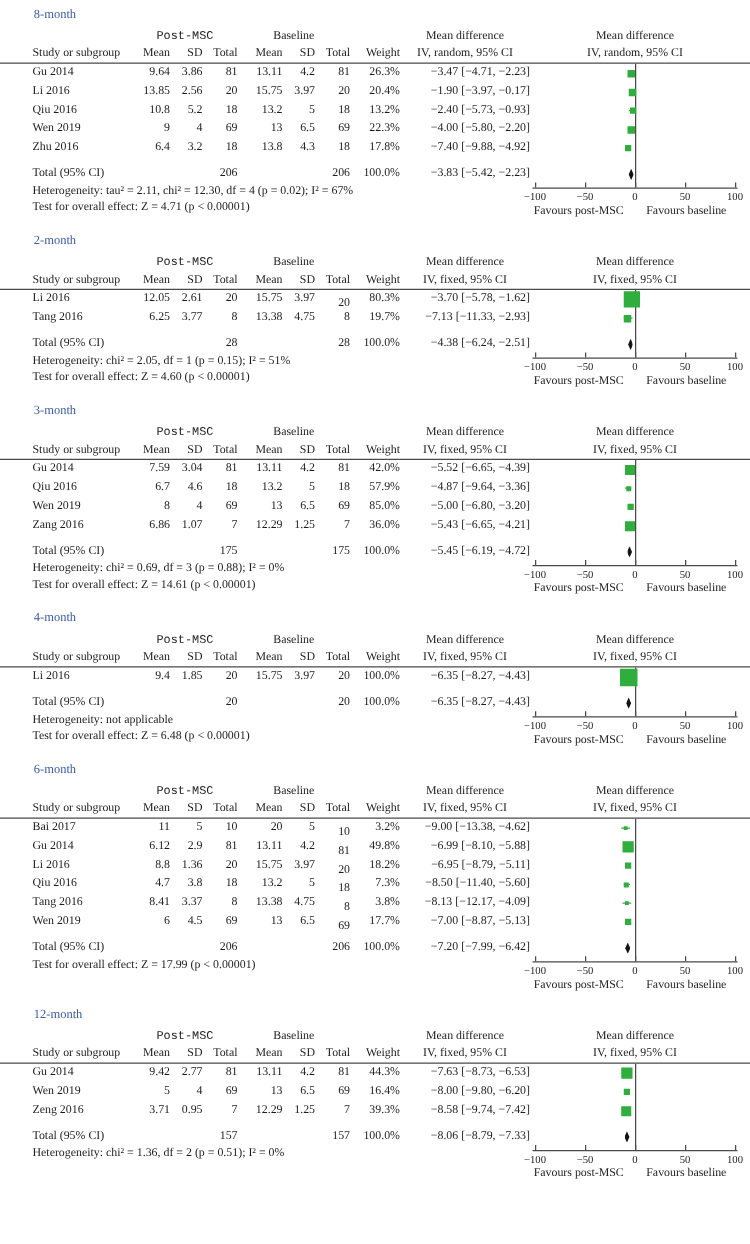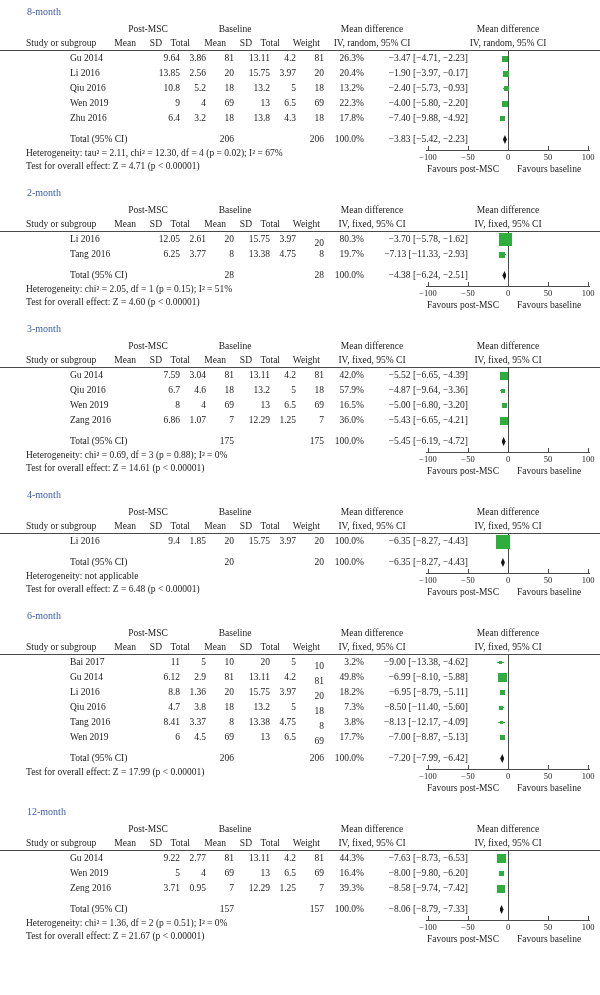--- a/index.html
+++ b/index.html
@@ -3,34 +3,34 @@
 <meta charset="utf-8">
 <style>
   html,body{margin:0;padding:0;background:#fff;}
   body{width:600px;font-family:"Liberation Serif","DejaVu Serif",serif;color:#1c1c1c;font-size:9.5px;}
   #page{width:600px;}
   .panel{margin:0 0 10px 0;}
   .ptitle{color:var(--blue,#3c5ba6);font-size:10px;margin:6px 0 5px 27px;}
   .hdr{display:flex;border-bottom:1.5px solid #4a4a4a;}
   .tbl{width:424px;box-sizing:border-box;padding-left:26px;flex:none;}
   .hrow{display:flex;height:14px;line-height:14px;white-space:nowrap;}
-  .trow{display:flex;height:15px;line-height:15px;white-space:nowrap;align-items:center;margin-left:44px;}
+  .trow{display:flex;height:15px;line-height:15px;white-space:nowrap;align-items:center;}
   .c{display:block;flex:none;}
   .c.study{width:80px;text-align:left;}
   .c.m1{width:30px;text-align:right;}
   .c.sd1{width:26px;text-align:right;}
   .c.t1{width:28px;text-align:right;}
   .c.m2{width:36px;text-align:right;}
   .c.sd2{width:26px;text-align:right;}
   .c.t2{width:28px;text-align:right;}
   .c.wt{width:40px;text-align:right;}
   .c.md{width:104px;text-align:right;}
   .c.md.ctr{text-align:center;}
   .grp{display:block;flex:none;text-align:center;}
-  .grp.g1{width:84px;}
+  .grp.g1{width:84px;font-family:Liberation Mono, monospace;}
   .grp.g2{width:90px;}
   .down{transform:translateY(4px);}
   .spacer6{height:6px;}
   .meta{height:13px;line-height:13px;white-space:nowrap;}
   .bodyrow{display:flex;}
   .phdr{width:176px;box-sizing:border-box;padding-right:8px;text-align:center;line-height:14px;flex:none;}
   .pbody{width:176px;position:relative;flex:none;}
   .zline{position:absolute;width:1px;background:#4a4a4a;}
   .axisline{position:absolute;height:1px;background:#4a4a4a;left:2px;width:164px;}
   .tickmark{position:absolute;width:1px;height:4px;background:#4a4a4a;}
@@ -319,21 +319,21 @@
             <span class="c md">−4.87 [−9.64, −3.36]</span>
           </div>
           <div class="trow">
             <span class="c study">Wen 2019</span>
             <span class="c m1">8</span>
             <span class="c sd1">4</span>
             <span class="c t1">69</span>
             <span class="c m2">13</span>
             <span class="c sd2">6.5</span>
             <span class="c t2">69</span>
-            <span class="c wt">16.5%</span>
+            <span class="c wt">85.0%</span>
             <span class="c md">−5.00 [−6.80, −3.20]</span>
           </div>
           <div class="trow">
             <span class="c study">Zang 2016</span>
             <span class="c m1">6.86</span>
             <span class="c sd1">1.07</span>
             <span class="c t1">7</span>
             <span class="c m2">12.29</span>
             <span class="c sd2">1.25</span>
             <span class="c t2">7</span>
@@ -628,21 +628,21 @@
       </div>
       <div class="phdr">
         <div>Mean difference</div>
         <div>IV, fixed, 95% CI</div>
       </div>
     </div>
     <div class="bodyrow">
       <div class="tbl">
           <div class="trow">
             <span class="c study">Gu 2014</span>
-            <span class="c m1">9.22</span>
+            <span class="c m1">9.42</span>
             <span class="c sd1">2.77</span>
             <span class="c t1">81</span>
             <span class="c m2">13.11</span>
             <span class="c sd2">4.2</span>
             <span class="c t2">81</span>
             <span class="c wt">44.3%</span>
             <span class="c md">−7.63 [−8.73, −6.53]</span>
           </div>
           <div class="trow">
             <span class="c study">Wen 2019</span>
@@ -672,21 +672,20 @@
             <span class="c m1"></span>
             <span class="c sd1"></span>
             <span class="c t1">157</span>
             <span class="c m2"></span>
             <span class="c sd2"></span>
             <span class="c t2">157</span>
             <span class="c wt">100.0%</span>
             <span class="c md">−8.06 [−8.79, −7.33]</span>
           </div>
           <div class="meta">Heterogeneity: chi² = 1.36, df = 2 (p = 0.51); I² = 0%</div>
-          <div class="meta">Test for overall effect: Z = 21.67 (p &lt; 0.00001)</div>
         </div>
       <div class="pbody" style="height: 96px;">
           <div class="zline" style="left: 84px; top: 0px; height: 69px;"></div>
           <div class="ciline" style="left: 77.016px; width: 1.76px; top: 7px;"></div>
           <div class="sq" style="width: 9px; height: 9px; left: 73.396px; top: 3px;"></div>
           <div class="ciline" style="left: 76.16px; width: 2.88px; top: 22px;"></div>
           <div class="sq" style="width: 5px; height: 5px; left: 75.1px; top: 20px;"></div>
           <div class="ciline" style="left: 76.208px; width: 1.856px; top: 37px;"></div>
           <div class="sq" style="width: 8px; height: 8px; left: 73.136px; top: 33.5px;"></div>
           <div class="diamond" style="width: 4px; height: 9px; left: 75.552px; top: 54px;"></div>

